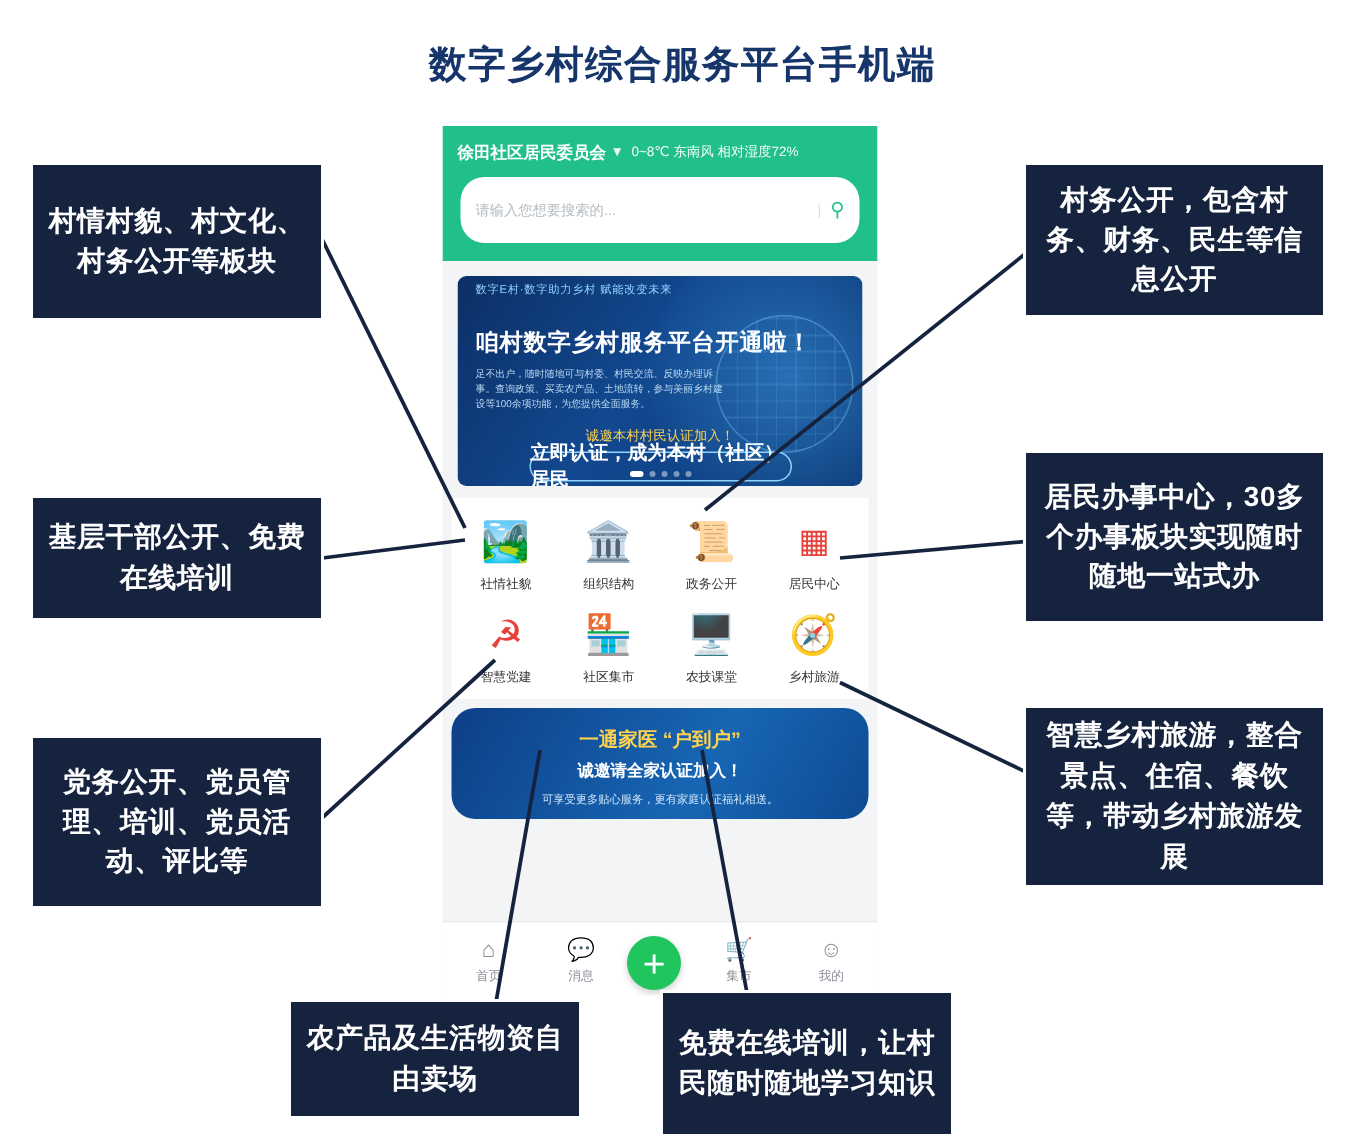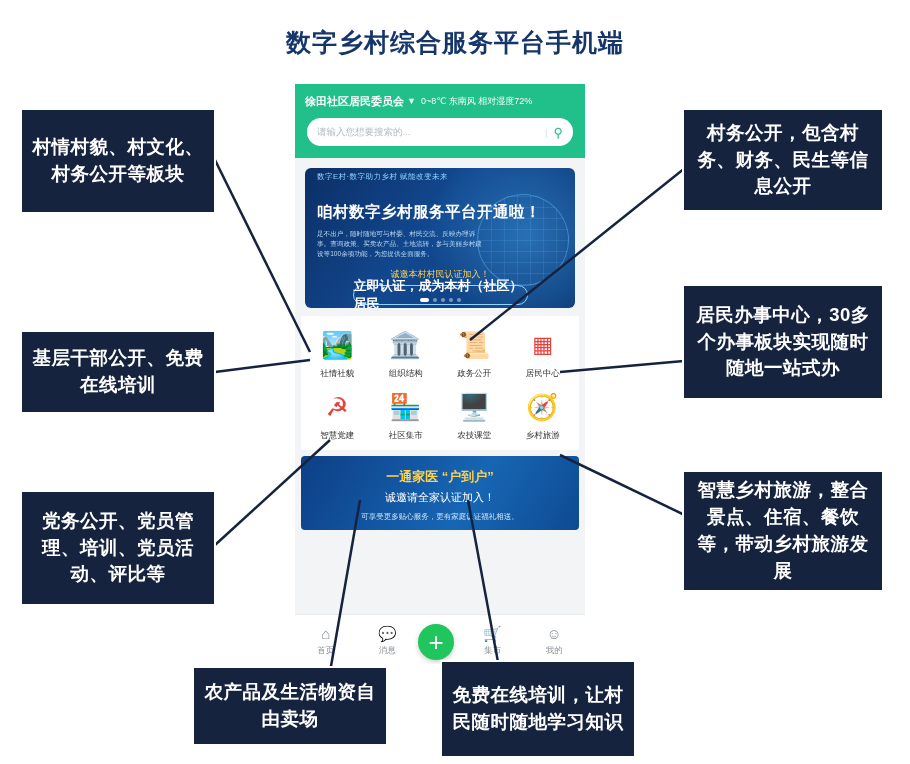--- a/index.html
+++ b/index.html
@@ -40,21 +40,21 @@
   .ph-status .loc { font-size: 11px; font-weight: bold; white-space: nowrap;}
   .ph-status .chev { margin: 0 5px 0 3px; font-size: 9px; opacity: .9;}
   .ph-status .wx { font-size: 9px; opacity: .95; white-space: nowrap;}
   .ph-search-wrap {
     background: #21c08b;
     padding: 0 12px 12px 12px;
   }
   .ph-search {
     background: #ffffff;
     border-radius: 16px;
-    height: 28px;
+    height: 44px;
     display: flex;
     align-items: center;
     padding: 0 10px;
     font-size: 9.5px;
     color: #b5bcc2;
     justify-content: center;
   }
   .ph-search .sep { margin-left: auto; color: #d9dee2; padding-right: 6px;}
   .ph-search .mag {
     color: #21c08b; font-size: 13px; font-weight: bold;
@@ -127,27 +127,27 @@
     padding: 0 6px;
     font-size: 8.5px; color: #333;
     overflow: hidden; white-space: nowrap;
   }
   .ph-notice .tag {
     background: #1aa86a; color: #fff; font-weight: bold;
     font-size: 9px; padding: 2px 5px; border-radius: 3px; margin-right: 6px;
   }
   .ph-banner2 {
     margin: 6px 6px 0 6px;
-    height: 74px; border-radius: 4px;
+    height: 74px; border-radius: 16px;
     background: linear-gradient(120deg,#0d3f86 0%, #1766b4 60%, #0e4a92 100%);
     color: #fff; text-align: center; padding-top: 12px;
     position: relative; overflow: hidden;
   }
   .ph-banner2 .t1 { font-size: 13px; font-weight: bold; color: #ffd24d;}
-  .ph-banner2 .t2 { font-size: 11px; font-weight: normal; margin-top: 4px;}
+  .ph-banner2 .t2 { font-size: 11px; font-weight: bold; margin-top: 4px;}
   .ph-banner2 .t3 { font-size: 7.5px; color: #cfe4f8; margin-top: 7px;}
   .ph-tabbar {
     position: absolute; bottom: 0; left: 0; width: 290px; height: 50px;
     background: #ffffff;
     border-top: 1px solid #e9ecef;
     display: flex; align-items: center; justify-content: space-around;
     padding-top: 4px;
   }
   .ph-tab { text-align: center; width: 70px; color: #8a9099; }
   .ph-tab .ti { font-size: 15px; line-height: 1.1;}
@@ -296,15 +296,15 @@
 <div class="callout" style="left:20px; top:330px; width:196px; height:84px;">基层干部公开、免费在线培训</div>
 
 <div class="callout" style="left:20px; top:490px; width:196px; height:116px;">党务公开、党员管理、培训、党员活动、评比等</div>
 
 <div class="callout" style="left:192px; top:666px; width:196px; height:80px;">农产品及生活物资自由卖场</div>
 
 <div class="callout" style="left:440px; top:660px; width:196px; height:98px;">免费在线培训，让村民随时随地学习知识</div>
 
 <div class="callout" style="left:682px; top:108px; width:202px; height:104px;">村务公开，包含村务、财务、民生等信息公开</div>
 
-<div class="callout" style="left:682px; top:284px; width:202px; height:116px;">居民办事中心，30多个办事板块实现随时随地一站式办</div>
+<div class="callout" style="left:682px; top:300px; width:202px; height:116px;">居民办事中心，30多个办事板块实现随时随地一站式办</div>
 
 <div class="callout" style="left:682px; top:470px; width:202px; height:122px;">智慧乡村旅游，整合景点、住宿、餐饮等，带动乡村旅游发展</div>
 
 </body></html>

